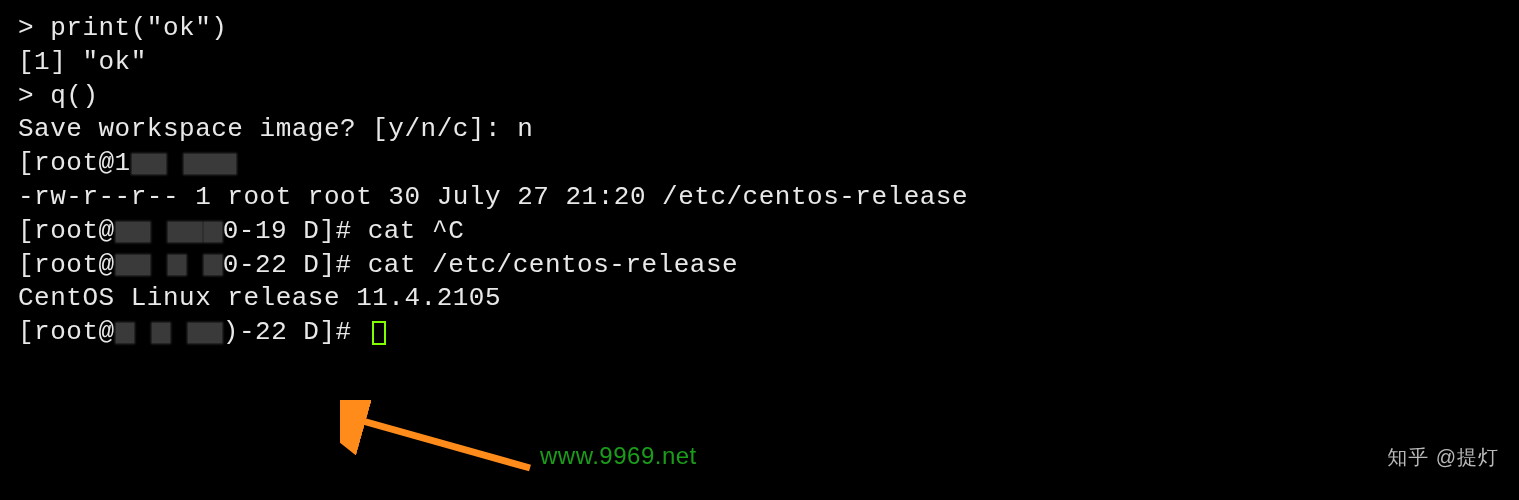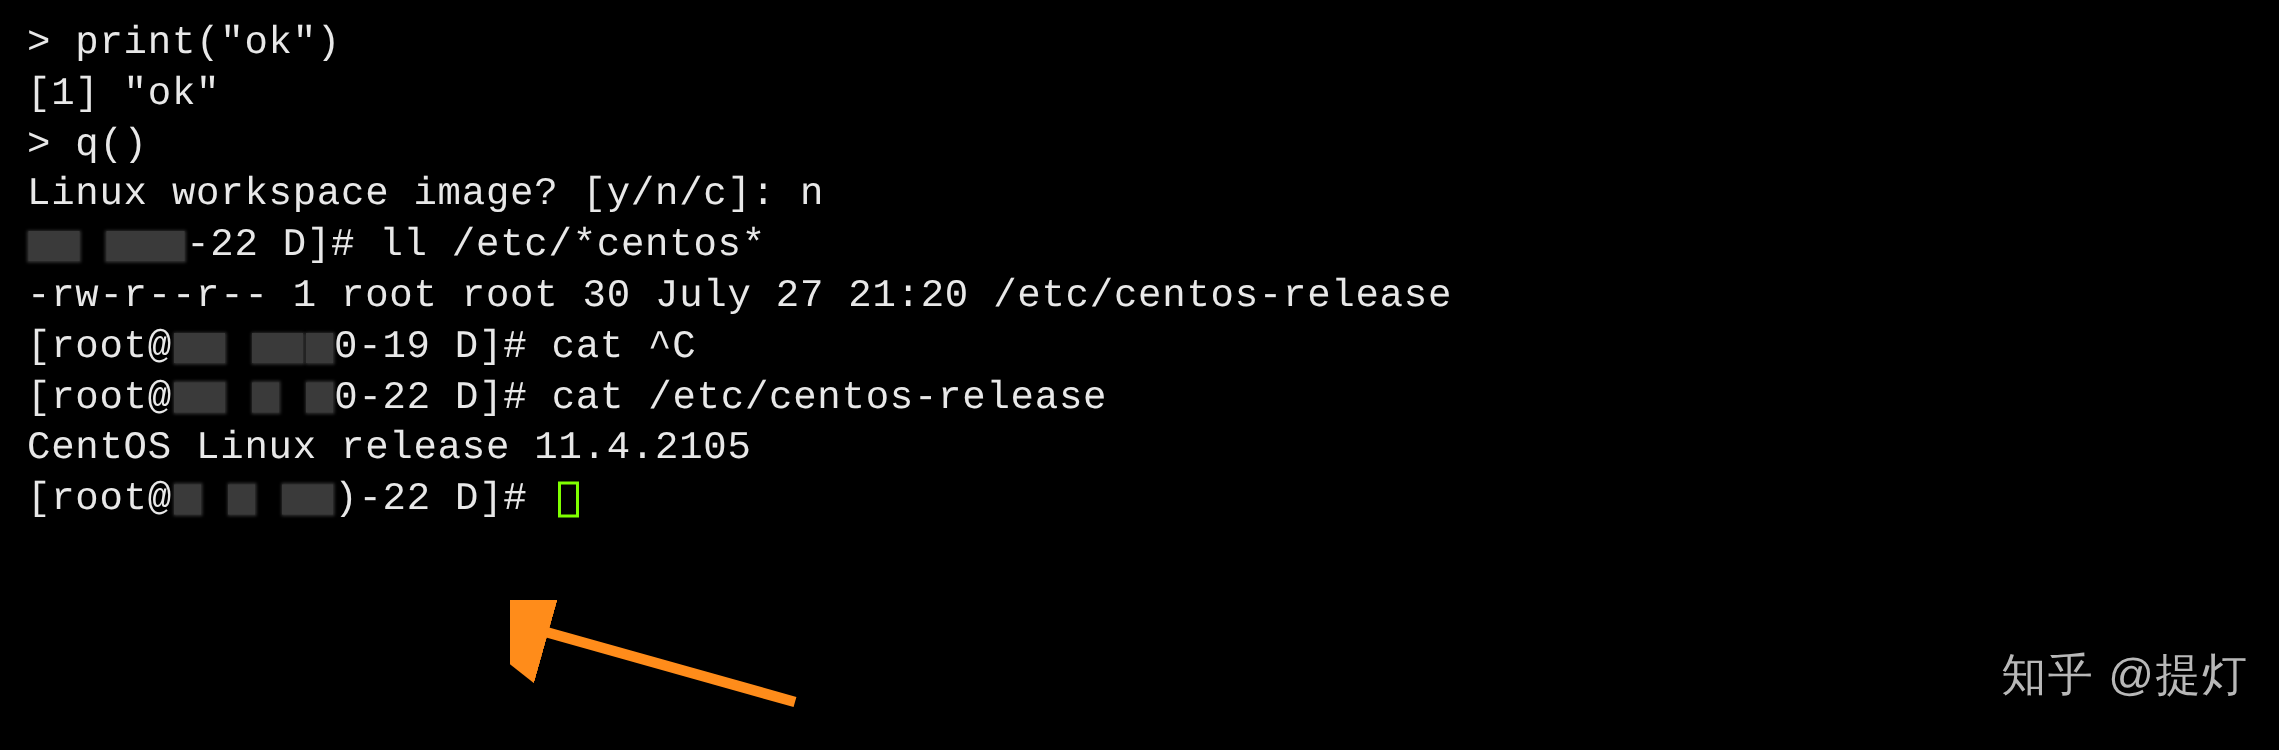--- a/index.html
+++ b/index.html
@@ -50,39 +50,39 @@
       position: absolute;
       left: 200px;
       top: 40px;
     }
     .zhihu-watermark {
       position: absolute;
       right: 20px;
       bottom: 30px;
       color: #b8b8b8;
       font-family: "PingFang SC","Microsoft YaHei",sans-serif;
-      font-size: 30px;
+      font-size: 20px;
       letter-spacing: 1px;
     }
     .inline-seg { display: inline; white-space: pre; }
   </style>
 </head>
 <body>
 
 <div class="terminal">
   <div class="terminal-line"><span class="inline-seg">&gt; print("ok")</span></div>
   <div class="terminal-line"><span class="inline-seg">[1] "ok"</span></div>
   <div class="terminal-line"><span class="inline-seg">&gt; q()</span></div>
-  <div class="terminal-line"><span class="inline-seg">Linux workspace image? [y/n/c]: n</span></div>
+  <div class="terminal-line"><span class="inline-seg">Save workspace image? [y/n/c]: n</span></div>
 
   <div class="terminal-line">
+    <span class="inline-seg">[root@1</span>
     <span class="redacted w2"></span>
     <span class="inline-seg"> </span>
     <span class="redacted w3"></span>
-    <span class="inline-seg">-22 D]# ll /etc/*centos*</span>
   </div>
 
   <div class="terminal-line"><span class="inline-seg">-rw-r--r-- 1 root root 30 July 27 21:20 /etc/centos-release</span></div>
 
   <div class="terminal-line">
     <span class="inline-seg">[root@</span>
     <span class="redacted w2"></span>
     <span class="inline-seg"> </span>
     <span class="redacted w2"></span>
     <span class="redacted"></span>
@@ -115,15 +115,16 @@
 
 <div class="arrow-annotation">
   <svg width="260" height="80" viewBox="0 0 260 80">
     <defs>
       <marker id="arrowhead" markerWidth="12" markerHeight="10" refX="2" refY="5" orient="auto">
         <polygon points="0 0, 12 5, 0 10" fill="#ff8c1a"></polygon>
       </marker>
     </defs>
     <line x1="190" y1="68" x2="12" y2="18" stroke="#ff8c1a" stroke-width="7" marker-end="url(#arrowhead)"></line>
   </svg>
+  <span class="url-watermark">www.9969.net</span>
 </div>
 
 <div class="zhihu-watermark">知乎 @提灯</div>
 
 </body></html>

